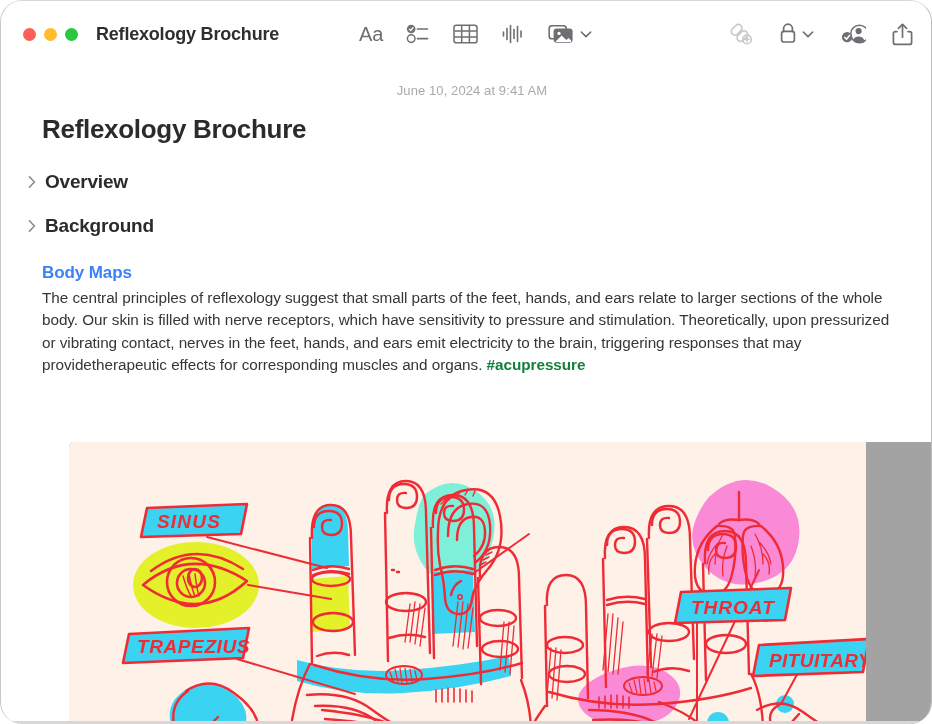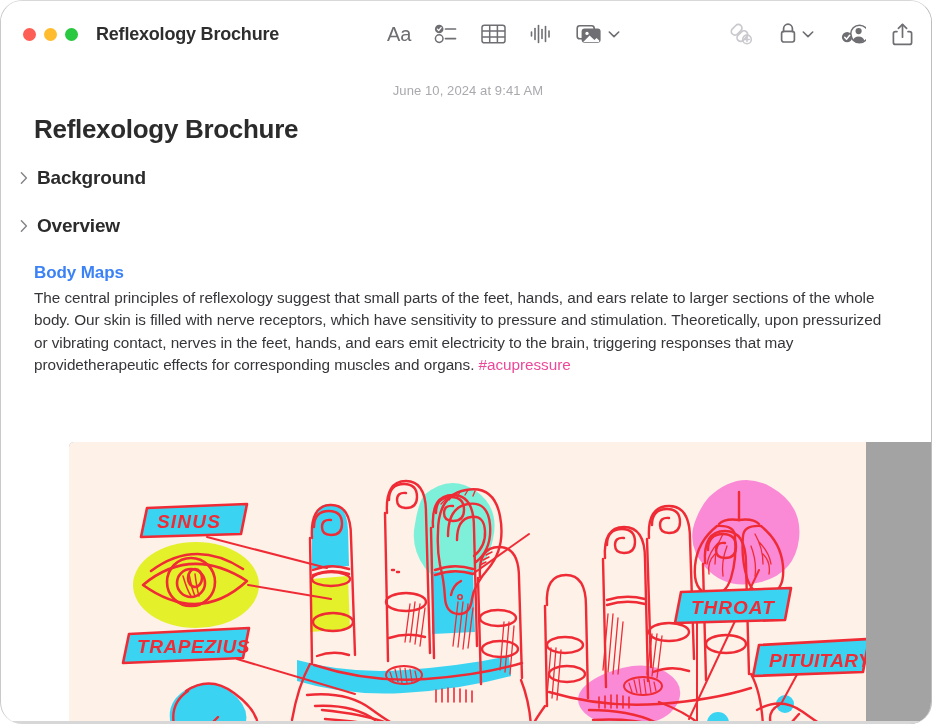--- a/index.html
+++ b/index.html
@@ -57,21 +57,21 @@
     letter-spacing: -0.2px;
     white-space: nowrap;
   }
 
   .tb-group {
     display: flex;
     align-items: center;
   }
   .tb-group.center {
     position: absolute;
-    left: 386px;
+    left: 358px;
     top: 0;
     height: 66px;
     gap: 23px;
   }
   .tb-group.right {
     position: absolute;
     right: 18px;
     top: 0;
     height: 66px;
     gap: 26px;
@@ -94,21 +94,21 @@
     font-size: 20px;
     color: #6e6e73;
     font-weight: 400;
     line-height: 1;
     letter-spacing: 0px;
   }
 
   
   #doc {
     position: relative;
-    padding: 0 0 0 4px;
+    padding: 0 0 0 12px;
     margin-top: 8px;
   }
   .doc-date {
     text-align: center;
     font-size: 13px;
     color: #a9a9ae;
     margin-top: 16px;
     letter-spacing: 0.1px;
   }
   .doc-title {
@@ -147,21 +147,21 @@
     letter-spacing: -0.1px;
   }
   .para {
     margin: 4px 29px 0 29px;
     font-size: 15.3px;
     line-height: 22.4px;
     color: #36363a;
     letter-spacing: -0.05px;
     max-width: 860px;
   }
-  .hashtag { color: #ec4899; }
+  .hashtag { color: #15803d; font-weight: bold; }
 
   
   #illus-wrap {
     position: absolute;
     left: 68px;
     top: 441px;
     width: 930px;
     height: 283px;
     overflow: hidden;
     background: #a3a3a3;
@@ -291,32 +291,32 @@
 
     </div>
   </div>
 
   <div id="doc">
 
     <div class="doc-date">June 10, 2024 at 9:41 AM</div>
 
     <div class="doc-title">Reflexology Brochure</div>
 
+    <div class="collapsible first">
+      <svg class="chev" viewBox="0 0 14 14">
+        <path d="M4.4 1.8 L9.4 7 L4.4 12.2" fill="none" stroke="#86868b" stroke-width="1.5" stroke-linecap="round" stroke-linejoin="round"></path>
+      </svg>
+      <span class="coll-label">Overview</span>
+    </div>
+
     <div class="collapsible second">
       <svg class="chev" viewBox="0 0 14 14">
         <path d="M4.4 1.8 L9.4 7 L4.4 12.2" fill="none" stroke="#86868b" stroke-width="1.5" stroke-linecap="round" stroke-linejoin="round"></path>
       </svg>
       <span class="coll-label">Background</span>
-    </div>
-
-    <div class="collapsible first">
-      <svg class="chev" viewBox="0 0 14 14">
-        <path d="M4.4 1.8 L9.4 7 L4.4 12.2" fill="none" stroke="#86868b" stroke-width="1.5" stroke-linecap="round" stroke-linejoin="round"></path>
-      </svg>
-      <span class="coll-label">Overview</span>
     </div>
 
     <div class="sec-head">Body Maps</div>
 
     <p class="para"><span>The central principles of reflexology suggest that small parts of the feet, hands, and ears relate to larger sections of the whole body. Our skin is filled with nerve receptors, which have sensitivity to pressure and stimulation. Theoretically, upon pressurized or vibrating contact, nerves in the feet, hands, and ears emit electricity to the brain, triggering responses that may providetherapeutic effects for corresponding muscles and organs. </span><span class="hashtag">#acupressure</span></p>
 
   </div>
 
   <div id="illus-wrap">
     <svg width="797" height="283" viewBox="0 0 797 283">

